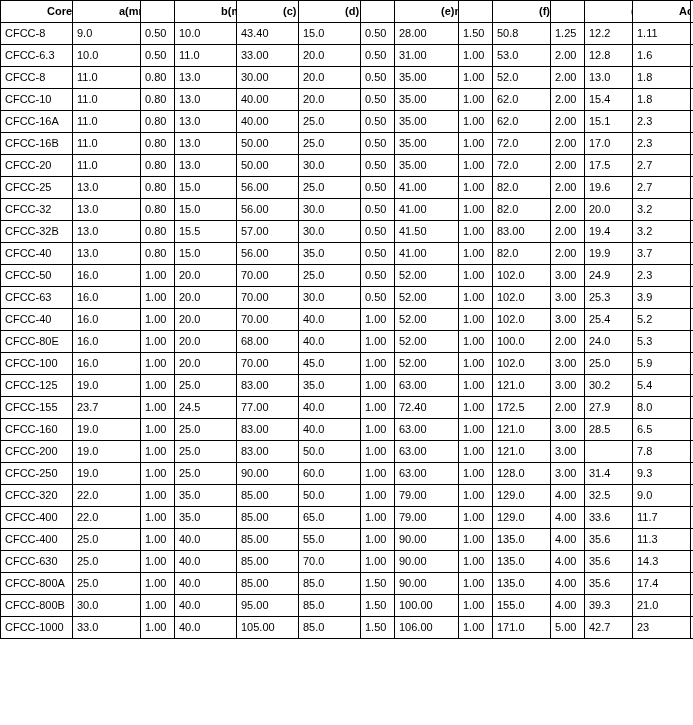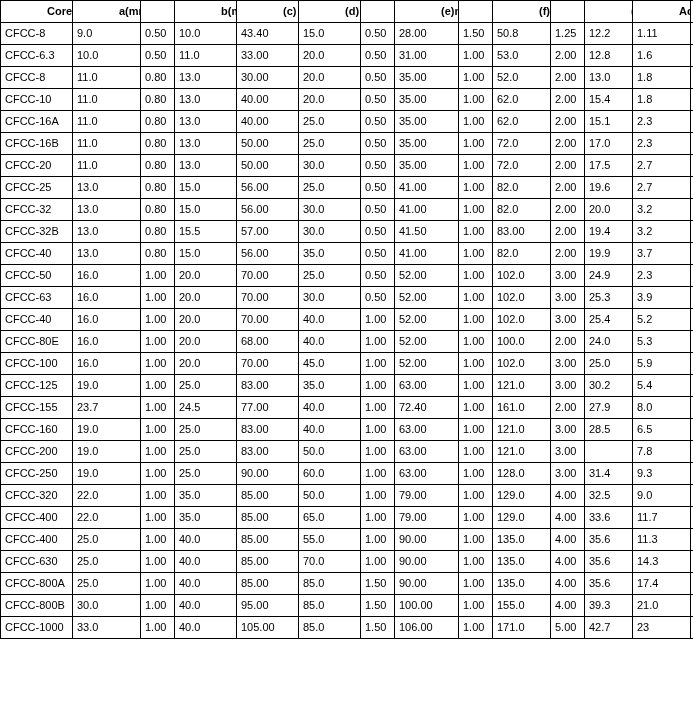--- a/index.html
+++ b/index.html
@@ -367,21 +367,21 @@
       <tr>
         <td>CFCC-155</td>
         <td>23.7</td>
         <td>1.00</td>
         <td>24.5</td>
         <td>77.00</td>
         <td>40.0</td>
         <td>1.00</td>
         <td>72.40</td>
         <td>1.00</td>
-        <td>161.0</td>
+        <td>172.5</td>
         <td>2.00</td>
         <td>27.9</td>
         <td>8.0</td>
         <td>19.5</td>
       </tr>
       <tr>
         <td>CFCC-160</td>
         <td>19.0</td>
         <td>1.00</td>
         <td>25.0</td>

